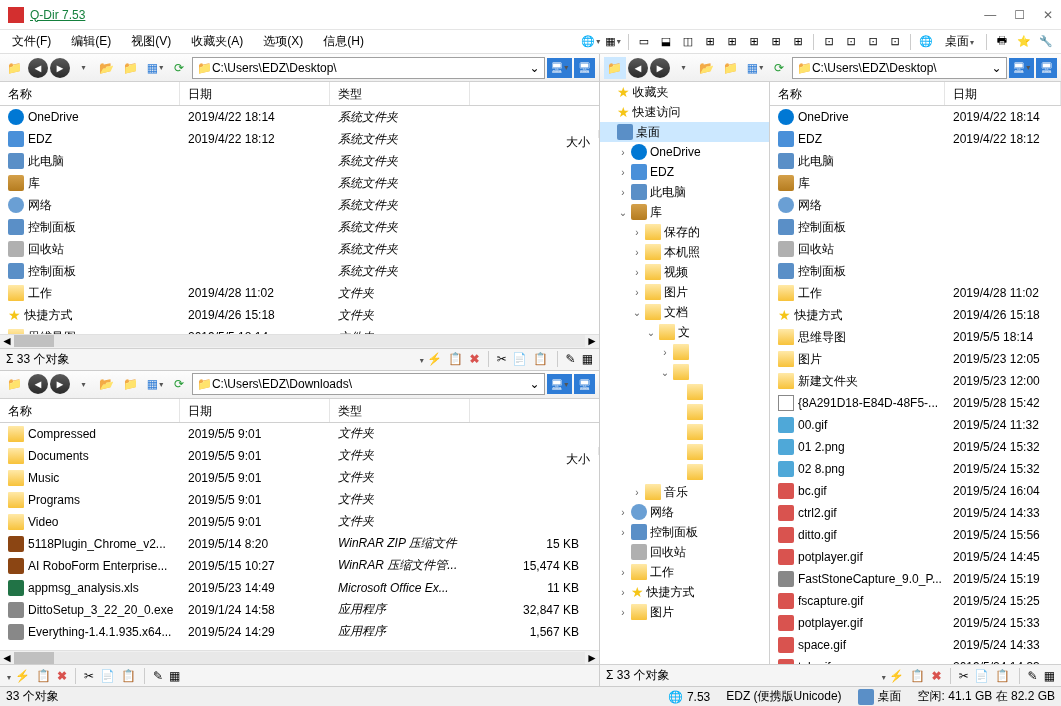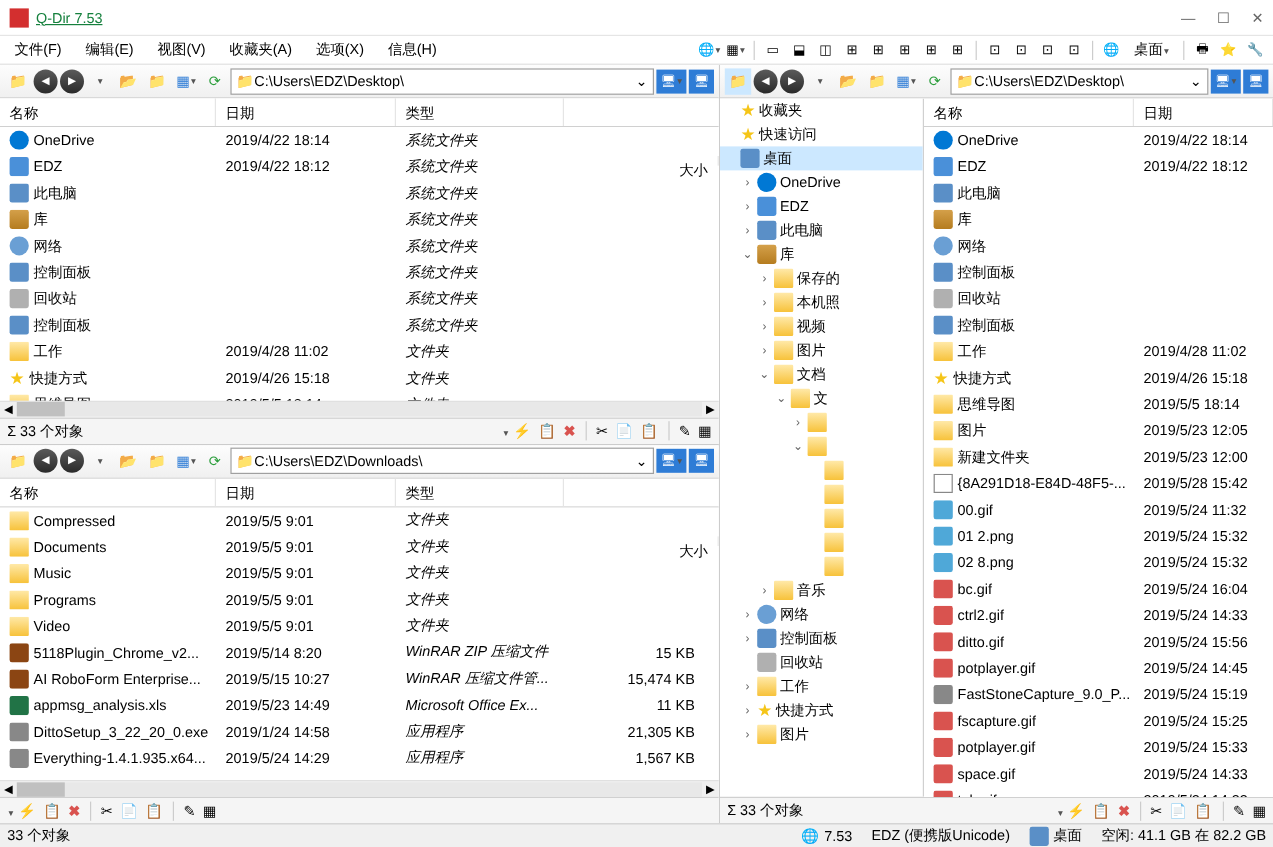--- a/index.html
+++ b/index.html
@@ -375,21 +375,21 @@
             <div class="cell cell-type">Microsoft Office Ex...</div>
             <div class="cell cell-size">11 KB</div>
           </div>
           <div class="file-row">
             <div class="cell cell-name">
               <span class="icon-sm ic-exe"></span>
               <span>DittoSetup_3_22_20_0.exe</span>
             </div>
             <div class="cell cell-date">2019/1/24 14:58</div>
             <div class="cell cell-type">应用程序</div>
-            <div class="cell cell-size">21,305 KB</div>
+            <div class="cell cell-size">32,847 KB</div>
           </div>
           <div class="file-row">
             <div class="cell cell-name">
               <span class="icon-sm ic-exe"></span>
               <span>Everything-1.4.1.935.x64...</span>
             </div>
             <div class="cell cell-date">2019/5/24 14:29</div>
             <div class="cell cell-type">应用程序</div>
             <div class="cell cell-size">1,567 KB</div>
           </div>

